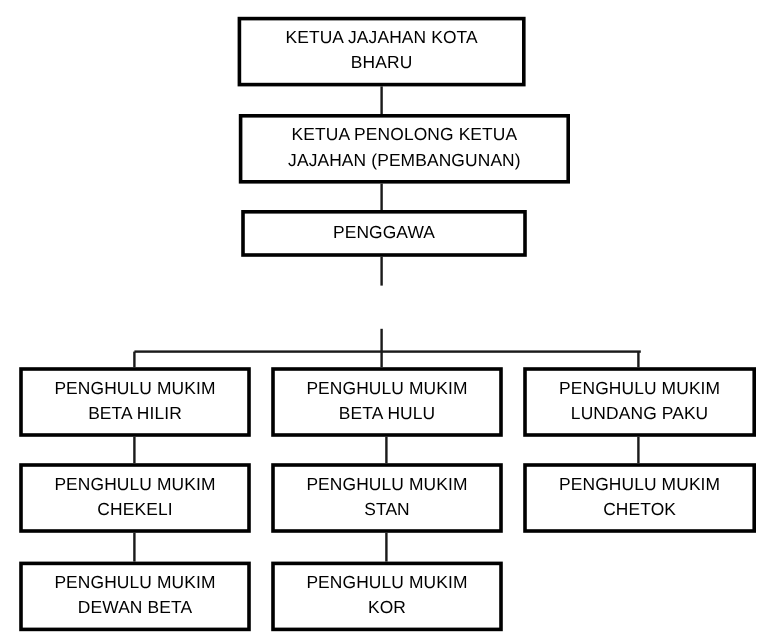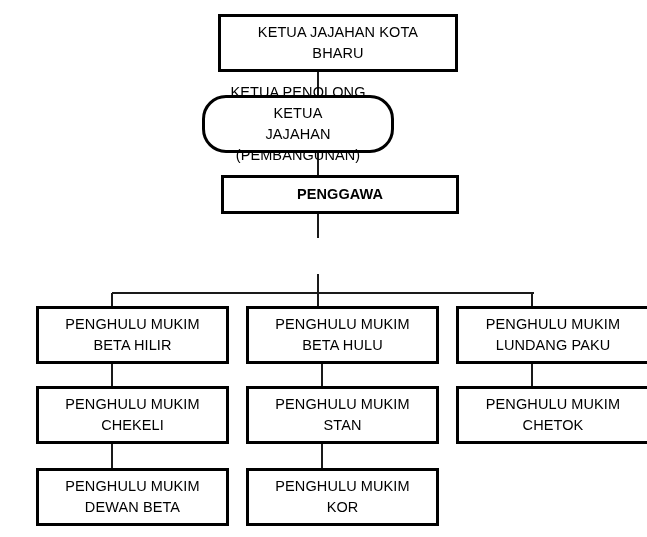--- a/index.html
+++ b/index.html
@@ -23,21 +23,20 @@
     display: flex;
     align-items: center;
     justify-content: center;
     text-align: center;
     color: #000000;
     font-size: 14.5px;
     line-height: 1.45;
     letter-spacing: 0.1px;
     z-index: 2;
     padding: 0 4px;
-    margin-left: 20px;
   }
   .node .label {
     display: block;
     white-space: pre-line;
   }
   .vline {
     position: absolute;
     width: 1.6px;
     background: #1a1a1a;
     z-index: 1;
@@ -62,25 +61,25 @@
     <div class="vline" style="left: 531.2px; top: 293px; height: 14px; background: rgb(26, 26, 26);"></div>
     <div class="vline" style="left: 111.2px; top: 363px; height: 24px; background: rgb(26, 26, 26);"></div>
     <div class="vline" style="left: 321.2px; top: 363px; height: 24px; background: rgb(26, 26, 26);"></div>
     <div class="vline" style="left: 531.2px; top: 363px; height: 24px; background: rgb(26, 26, 26);"></div>
     <div class="vline" style="left: 111.2px; top: 443px; height: 26px; background: rgb(26, 26, 26);"></div>
     <div class="vline" style="left: 321.2px; top: 443px; height: 26px; background: rgb(26, 26, 26);"></div>
     <div class="node" style="left: 198px; top: 14px; width: 240px; height: 58px; border-color: rgb(0, 0, 0);">
       <span class="label">KETUA JAJAHAN KOTA
 BHARU</span>
     </div>
-    <div class="node" style="left: 182px; top: 95px; width: 192px; height: 58px; border-color: rgb(0, 0, 0); border-radius: 24px;">
+    <div class="node" style="left: 199px; top: 95px; width: 276px; height: 58px; border-color: rgb(0, 0, 0);">
       <span class="label">KETUA PENOLONG KETUA
 JAJAHAN (PEMBANGUNAN)</span>
     </div>
-    <div class="node" style="left: 201px; top: 175px; width: 238px; height: 39px; border-color: rgb(0, 0, 0); font-weight: bold;">
+    <div class="node" style="left: 201px; top: 175px; width: 238px; height: 39px; border-color: rgb(0, 0, 0);">
       <span class="label">PENGGAWA</span>
     </div>
     <div class="node" style="left: 16px; top: 306px; width: 193px; height: 58px; border-color: rgb(0, 0, 0);">
       <span class="label">PENGHULU MUKIM
 BETA HILIR</span>
     </div>
     <div class="node" style="left: 226px; top: 306px; width: 193px; height: 58px; border-color: rgb(0, 0, 0);">
       <span class="label">PENGHULU MUKIM
 BETA HULU</span>
     </div>

